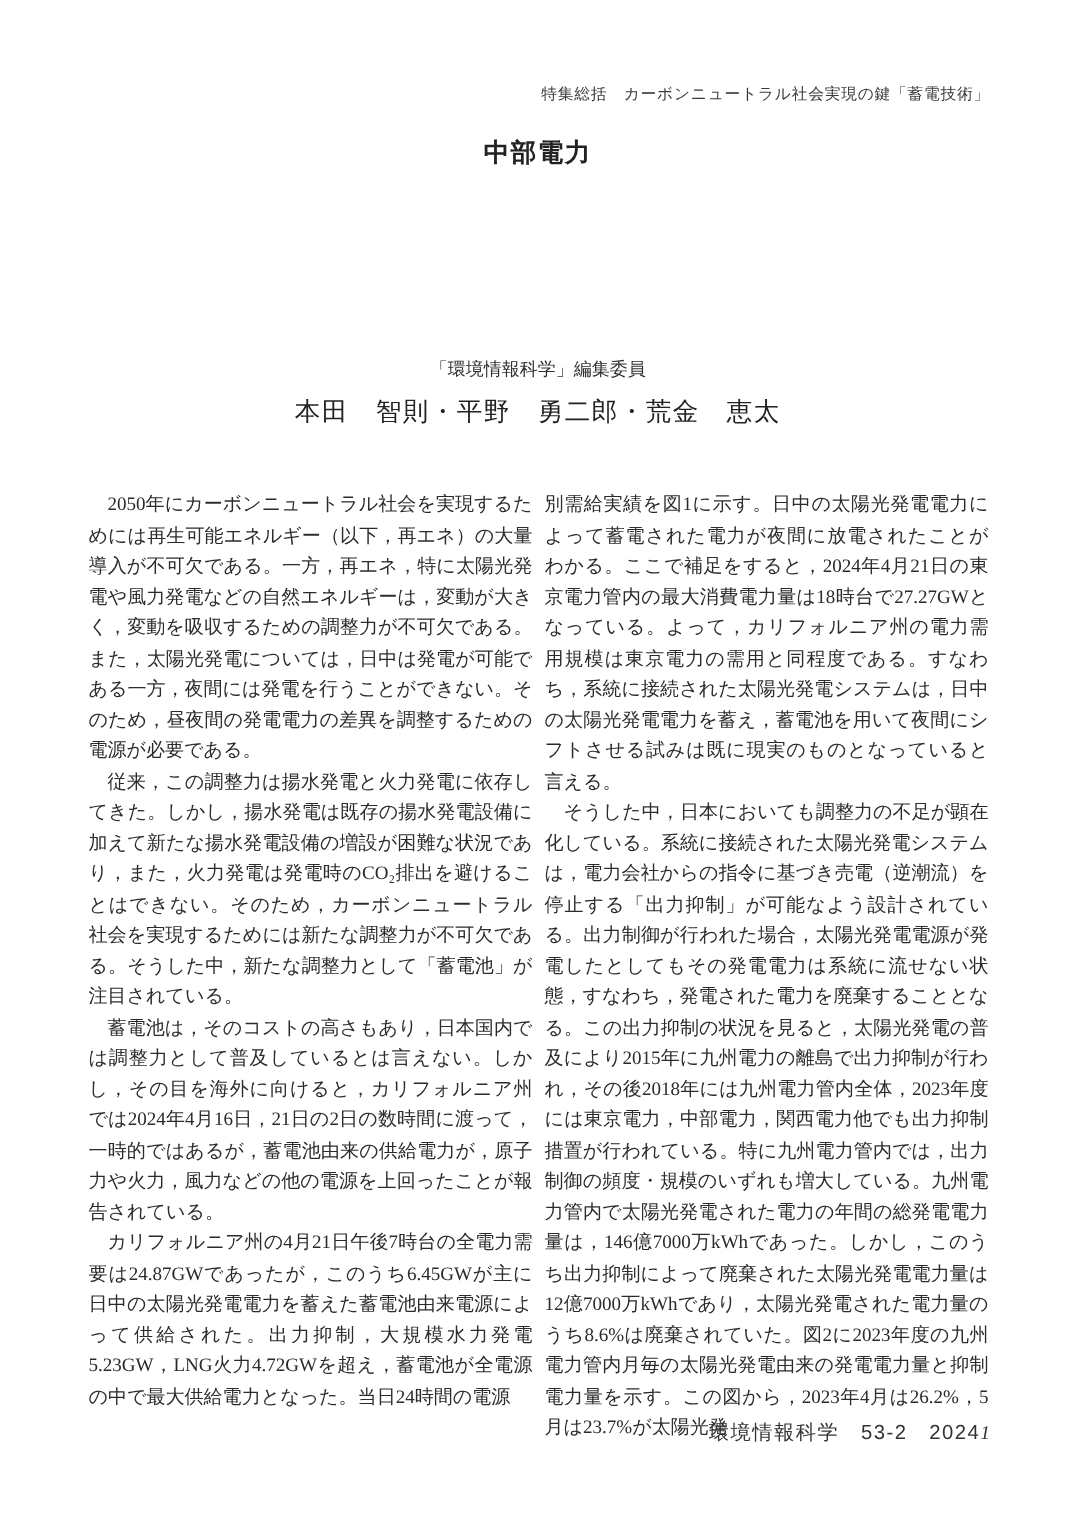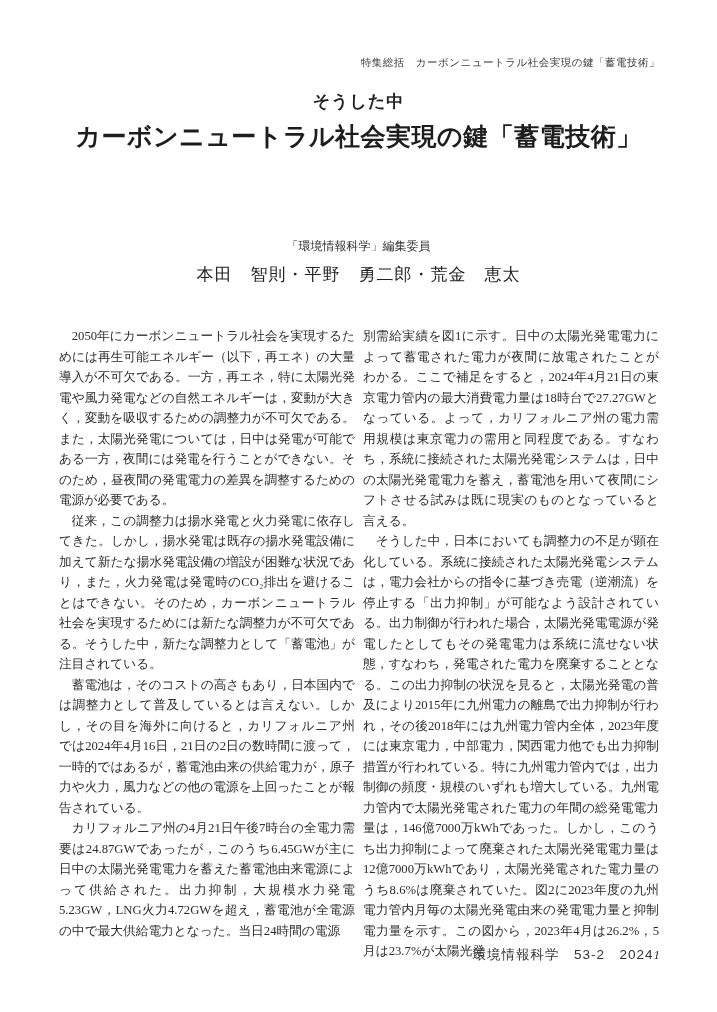--- a/index.html
+++ b/index.html
@@ -113,22 +113,21 @@
   }
 </style>
 </head>
 <body>
 
 <div class="page">
 
   <div class="running-header">特集総括　カーボンニュートラル社会実現の鍵「蓄電技術」</div>
 
   <div class="title-block">
-    <div class="series-label">そうした中</div>
-    <h1 class="main-title">カーボンニュートラル社会実現の鍵「蓄電技術」</h1>
+    <div class="series-label">中部電力</div>
   </div>
 
   <div class="author-block">
     <div class="affiliation">「環境情報科学」編集委員</div>
     <div class="author-names">本田　智則・平野　勇二郎・荒金　恵太</div>
   </div>
 
   <div class="columns">
     <div class="col">
       <p>2050年にカーボンニュートラル社会を実現するためには再生可能エネルギー（以下，再エネ）の大量導入が不可欠である。一方，再エネ，特に太陽光発電や風力発電などの自然エネルギーは，変動が大きく，変動を吸収するための調整力が不可欠である。また，太陽光発電については，日中は発電が可能である一方，夜間には発電を行うことができない。そのため，昼夜間の発電電力の差異を調整するための電源が必要である。</p>

